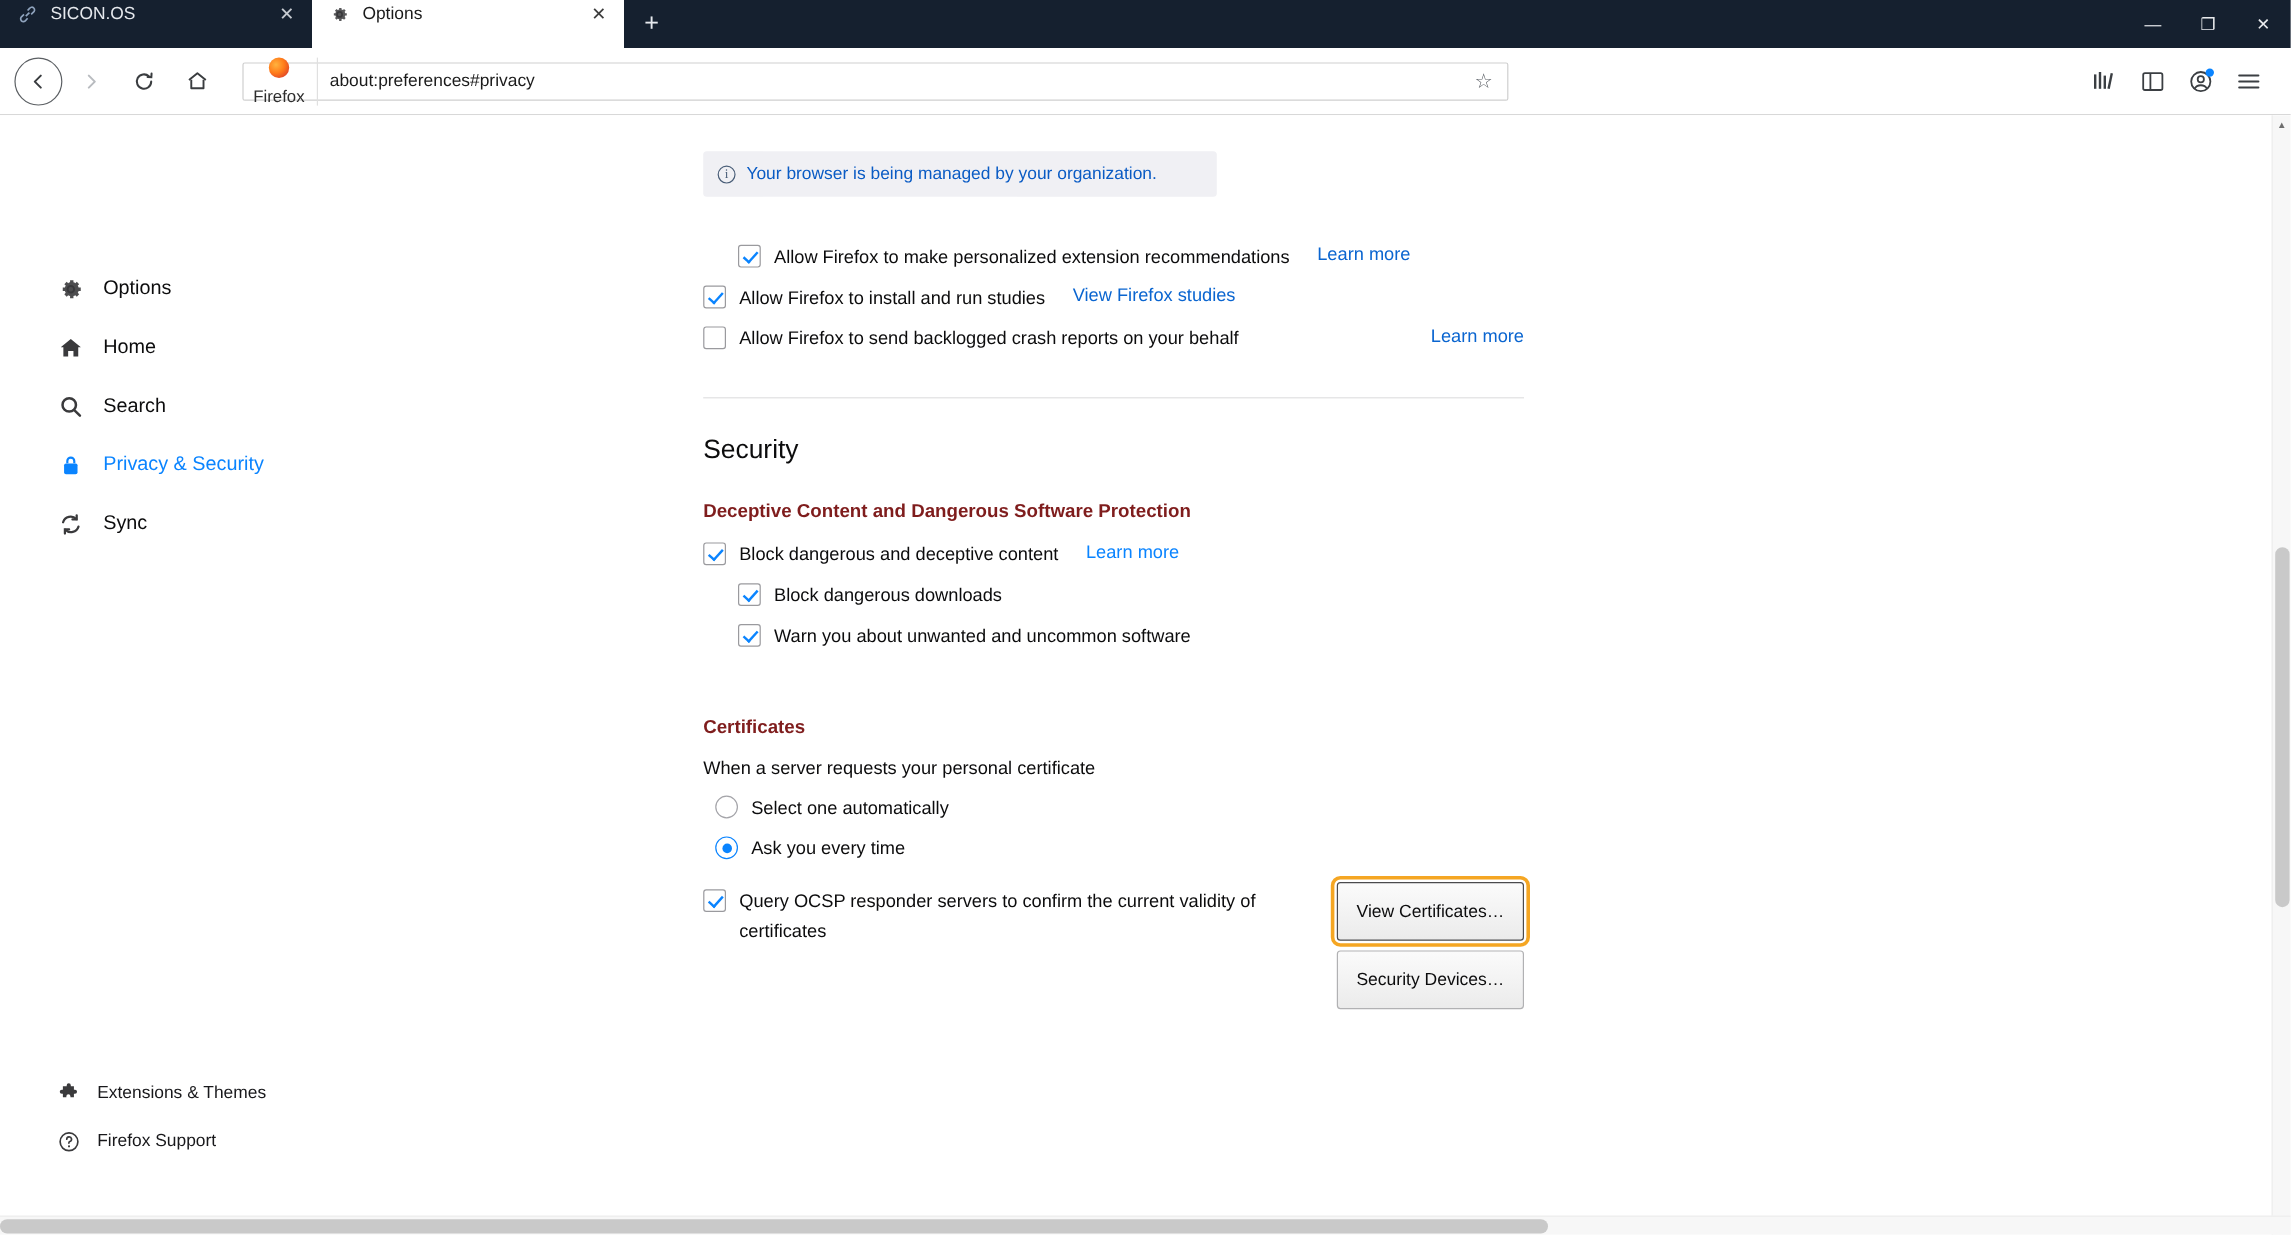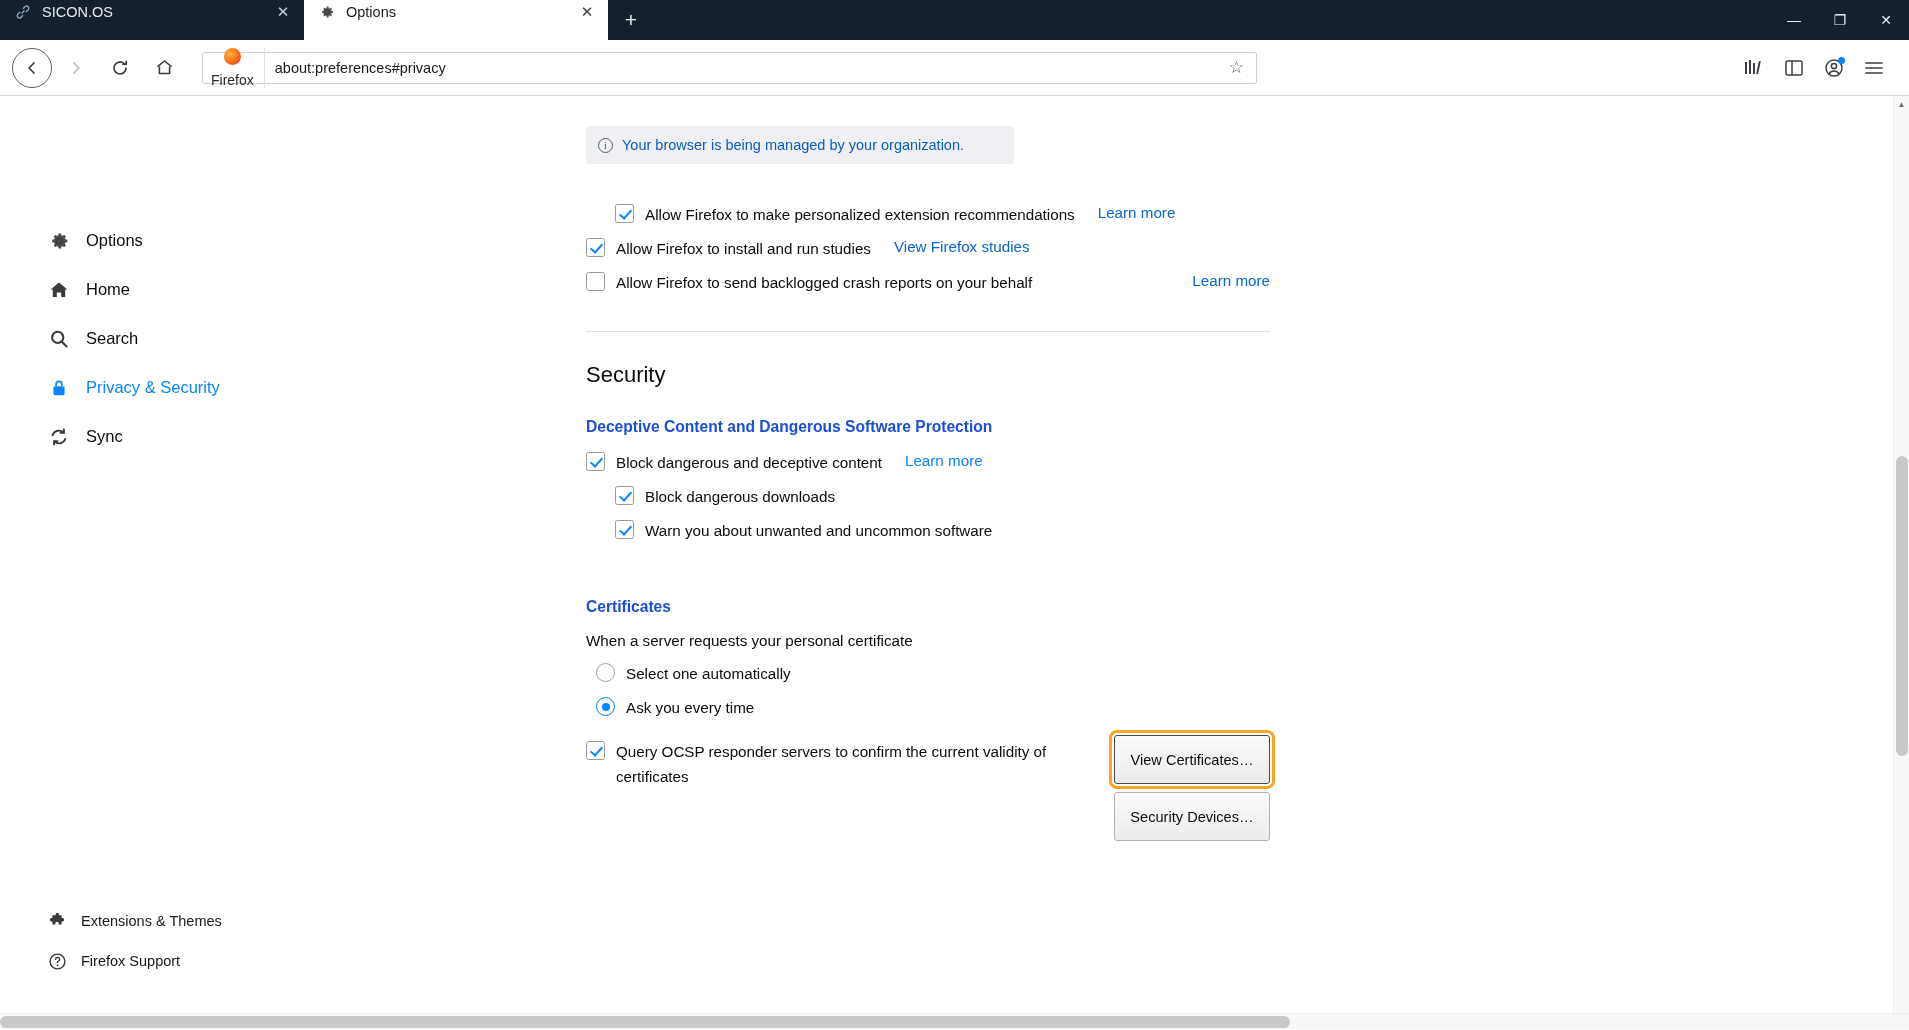--- a/index.html
+++ b/index.html
@@ -14,21 +14,21 @@
   
   .titlebar {
     height: 40px;
     background: #15202f;
     display: flex;
     align-items: flex-end;
     position: relative;
   }
   .tab {
     height: 40px;
-    width: 304px;
+    width: 260px;
     display: flex;
     align-items: center;
     padding: 0 10px 16px 14px;
     color: #e6e9ee;
     font-size: 14.5px;
     position: relative;
   }
   .tab.inactive { background: #15202f; }
   .tab.active { background: #ffffff; color: #1a1a1a; }
   .tab-favicon {
@@ -188,21 +188,21 @@
     width: 22px; height: 22px;
     display: inline-flex;
     align-items: center;
     justify-content: center;
     color: #3a3a3c;
   }
   .nav-item.selected { color: #0a84ff; }
   .nav-item.selected .nicon { color: #0a84ff; }
   .sidebar-footer {
     position: absolute;
-    left: 0; bottom: 48px;
+    left: 0; bottom: 58px;
     width: 100%;
   }
   .footer-item {
     display: flex;
     align-items: center;
     gap: 14px;
     height: 40px;
     padding-left: 48px;
     font-size: 14.5px;
     color: #18181b;
@@ -316,21 +316,21 @@
   }
   .h-section {
     font-size: 22px;
     color: #0c0c0d;
     font-weight: 400;
     margin-bottom: 30px;
   }
   .h-sub {
     font-size: 15.6px;
     font-weight: bold;
-    color: #1d4ed8;
+    color: #7f1d1d;
     margin-bottom: 16px;
   }
   .plain { font-size: 15.2px; color: #0c0c0d; margin-bottom: 14px; }
 
   .cert-block { position: relative; }
   .btncol {
     position: absolute;
     left: 528px;
     top: 0;
     width: 156px;

